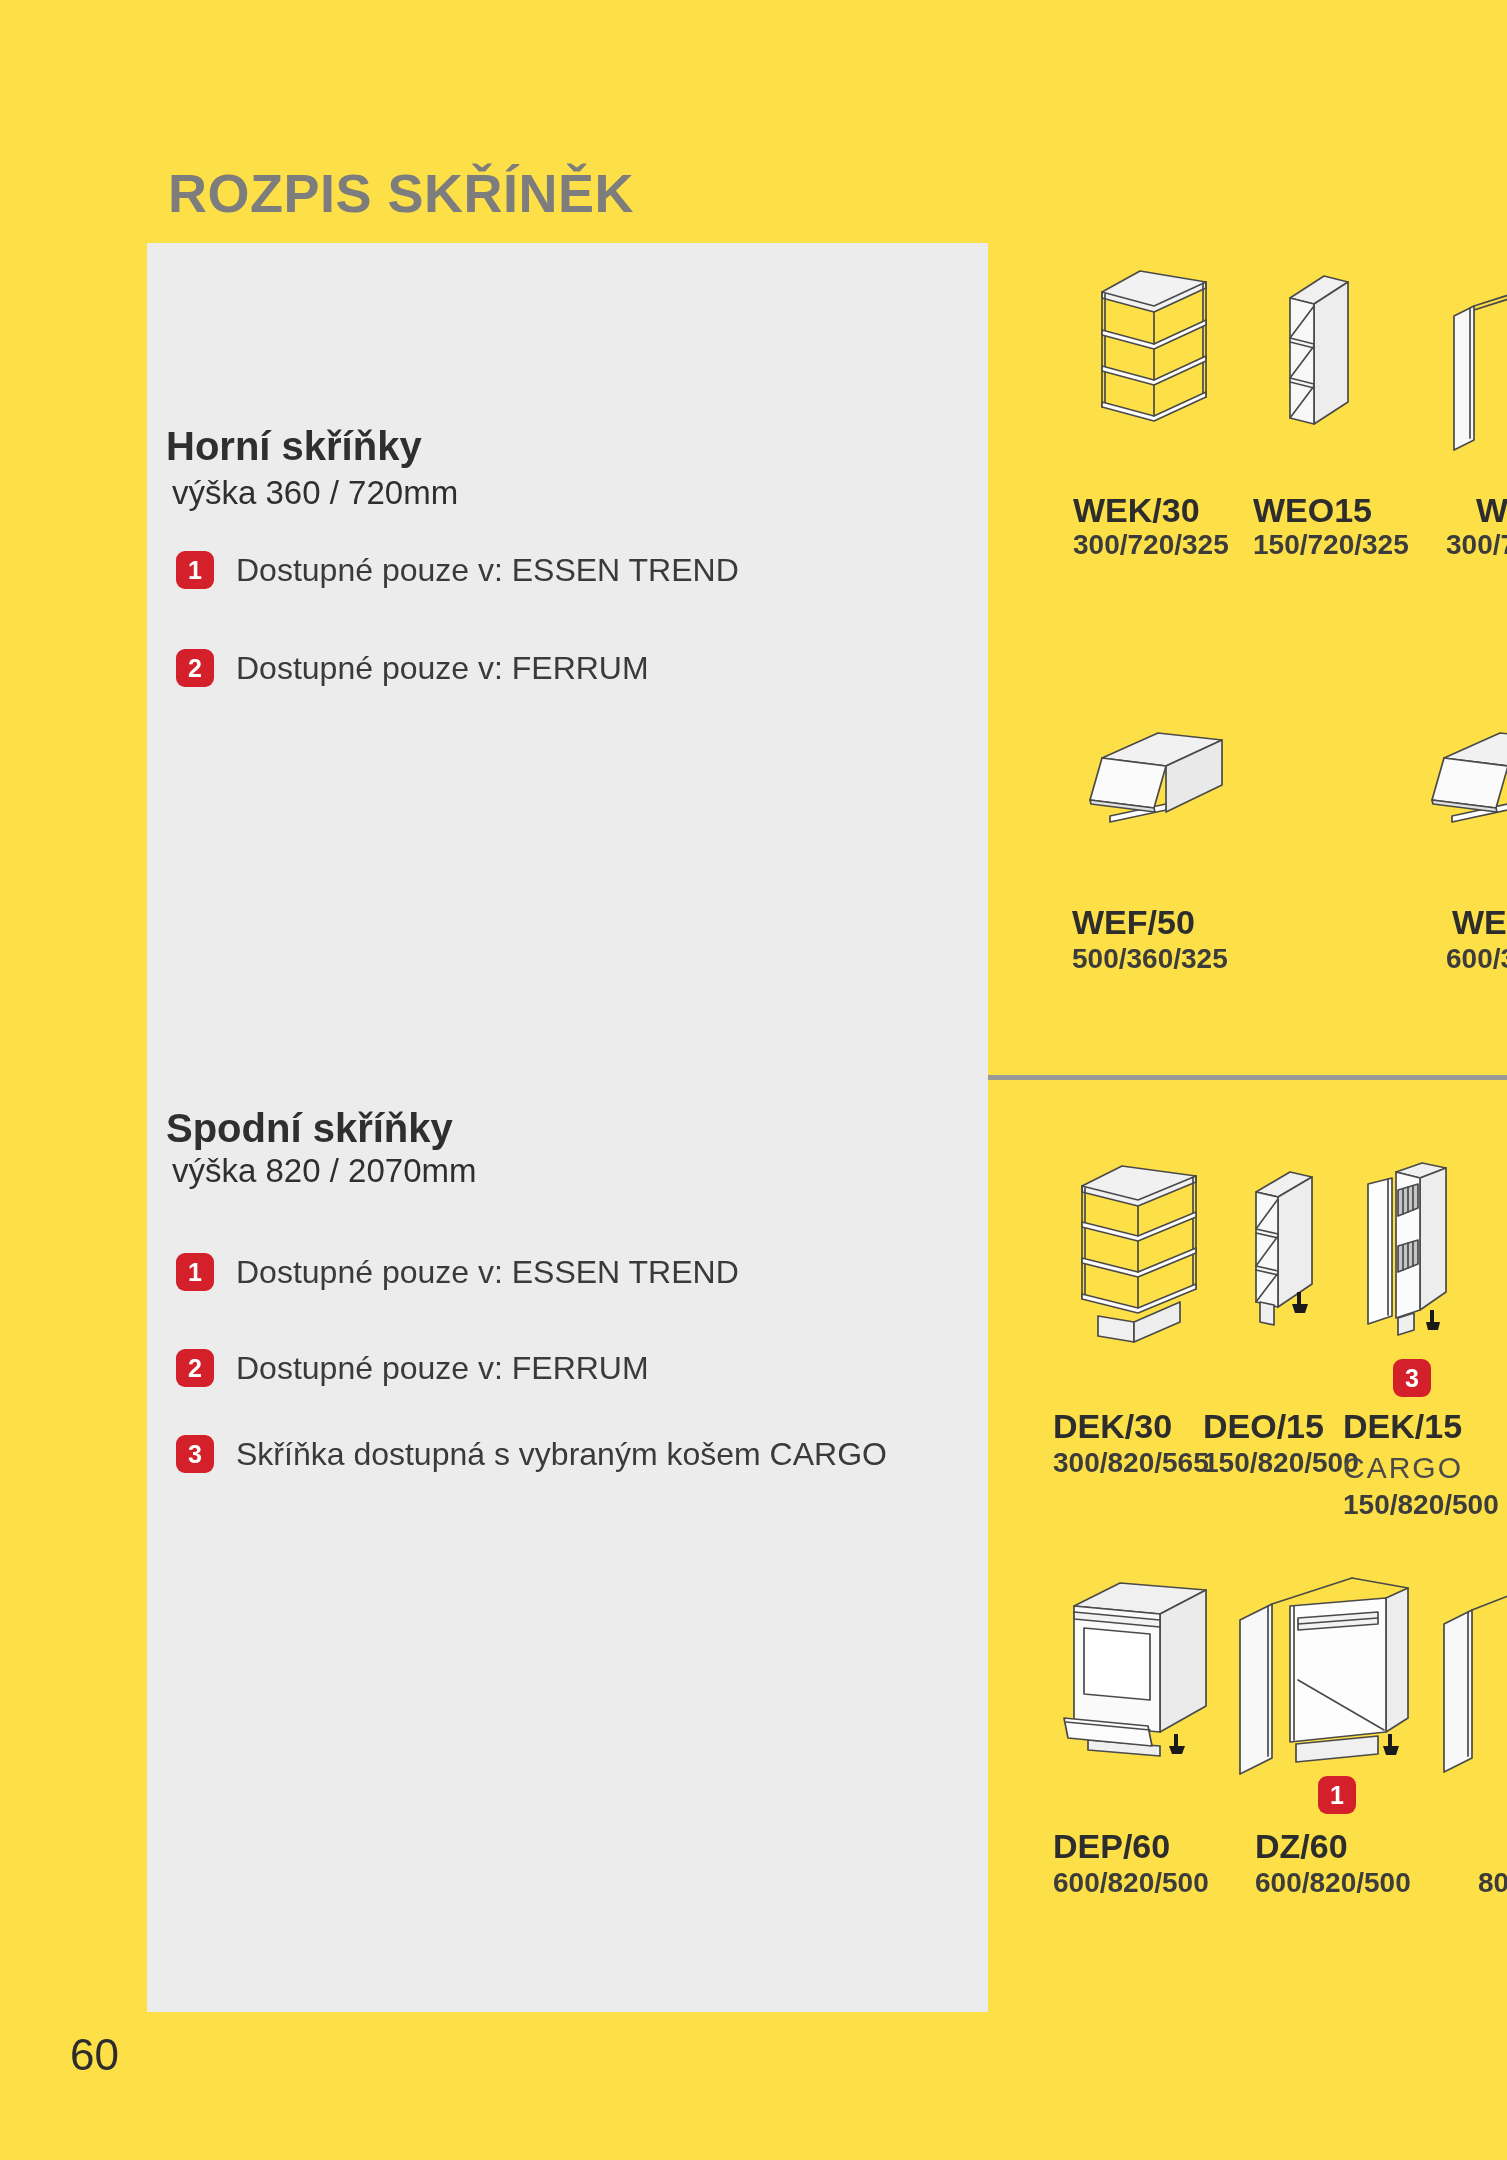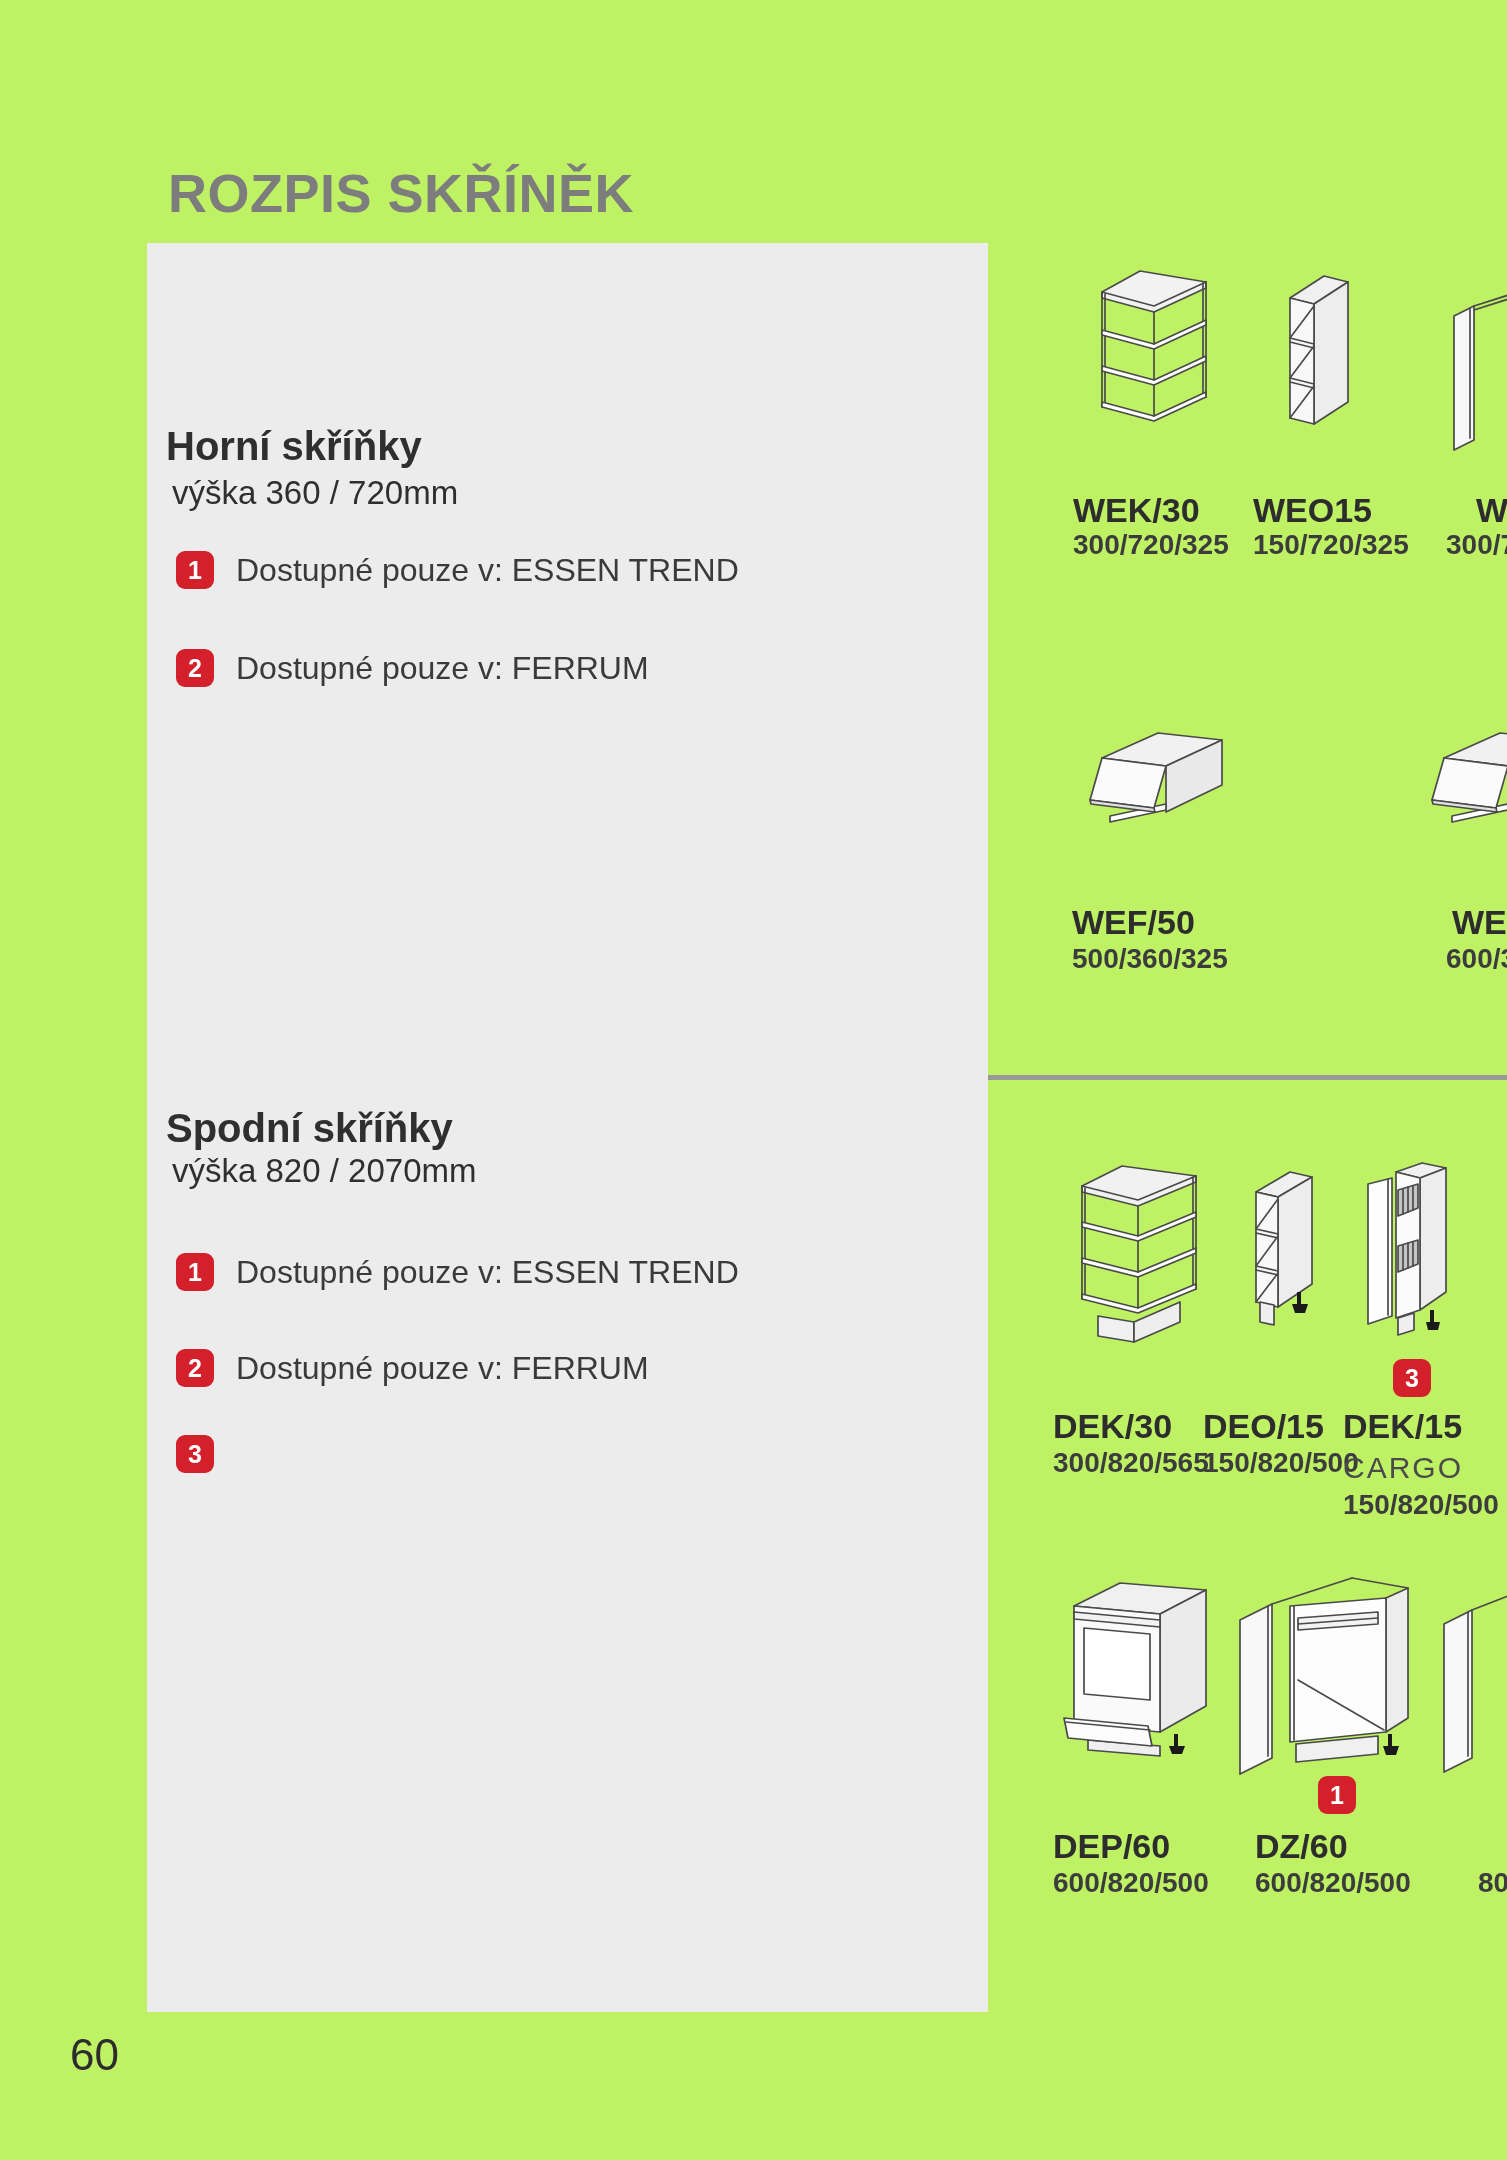--- a/index.html
+++ b/index.html
@@ -1,16 +1,16 @@
 <!DOCTYPE html>
 <html><head>
 <meta charset="utf-8">
 <style>
   html,body{margin:0;padding:0;background:#fff;}
-  #page{position:relative;width:1507px;height:2160px;background:#bef264;overflow:hidden;
+  #page{position:relative;width:1507px;height:2160px;background:#fde047;overflow:hidden;
         font-family:"Liberation Sans", sans-serif;color:#2e2e2e;}
   #title{position:absolute;left:168px;top:162px;font-size:54px;font-weight:bold;
          color:#7d7d7d;letter-spacing:0.5px;}
   #panel{position:absolute;left:147px;top:243px;width:841px;height:1769px;background:#ececec;}
   .intro{position:absolute;left:172px;top:250px;font-size:38px;font-weight:bold;
          line-height:52px;color:#333;}
   .h-sec{position:absolute;left:166px;font-size:40px;font-weight:bold;color:#2f2f2f;}
   .h-sub{position:absolute;left:172px;font-size:33px;font-weight:normal;color:#2f2f2f;}
   .note{position:absolute;left:176px;display:flex;align-items:center;gap:22px;height:40px;}
   .badge{width:38px;height:38px;border-radius:9px;background:#d4202a;color:#fff;
@@ -59,20 +59,21 @@
   <div class="note" style="top:1252px">
     <span class="badge">1</span>
     <span class="note-text">Dostupné pouze v: ESSEN TREND</span>
   </div>
   <div class="note" style="top:1348px">
     <span class="badge">2</span>
     <span class="note-text">Dostupné pouze v: FERRUM</span>
   </div>
   <div class="note" style="top:1434px">
     <span class="badge">3</span>
+    <span class="note-text">Skříňka dostupná s vybraným košem CARGO</span>
   </div>
 
   <div id="divider"></div>
 
   <div class="fig" style="left:1096px;top:264px;width:116px;height:170px">
     <svg viewBox="0 0 116 170">
       <path class="st" fill="#f2f2f2" d="M6,28 L44,7 L110,18 L110,24 L58,48 L6,34 Z"></path>
       <polyline class="st" fill="none" points="6,28 58,42 110,18"></polyline>
       <line class="st" x1="6" y1="28" x2="6" y2="143"></line>
         <line class="st" x1="9" y1="30" x2="9" y2="141"></line>

